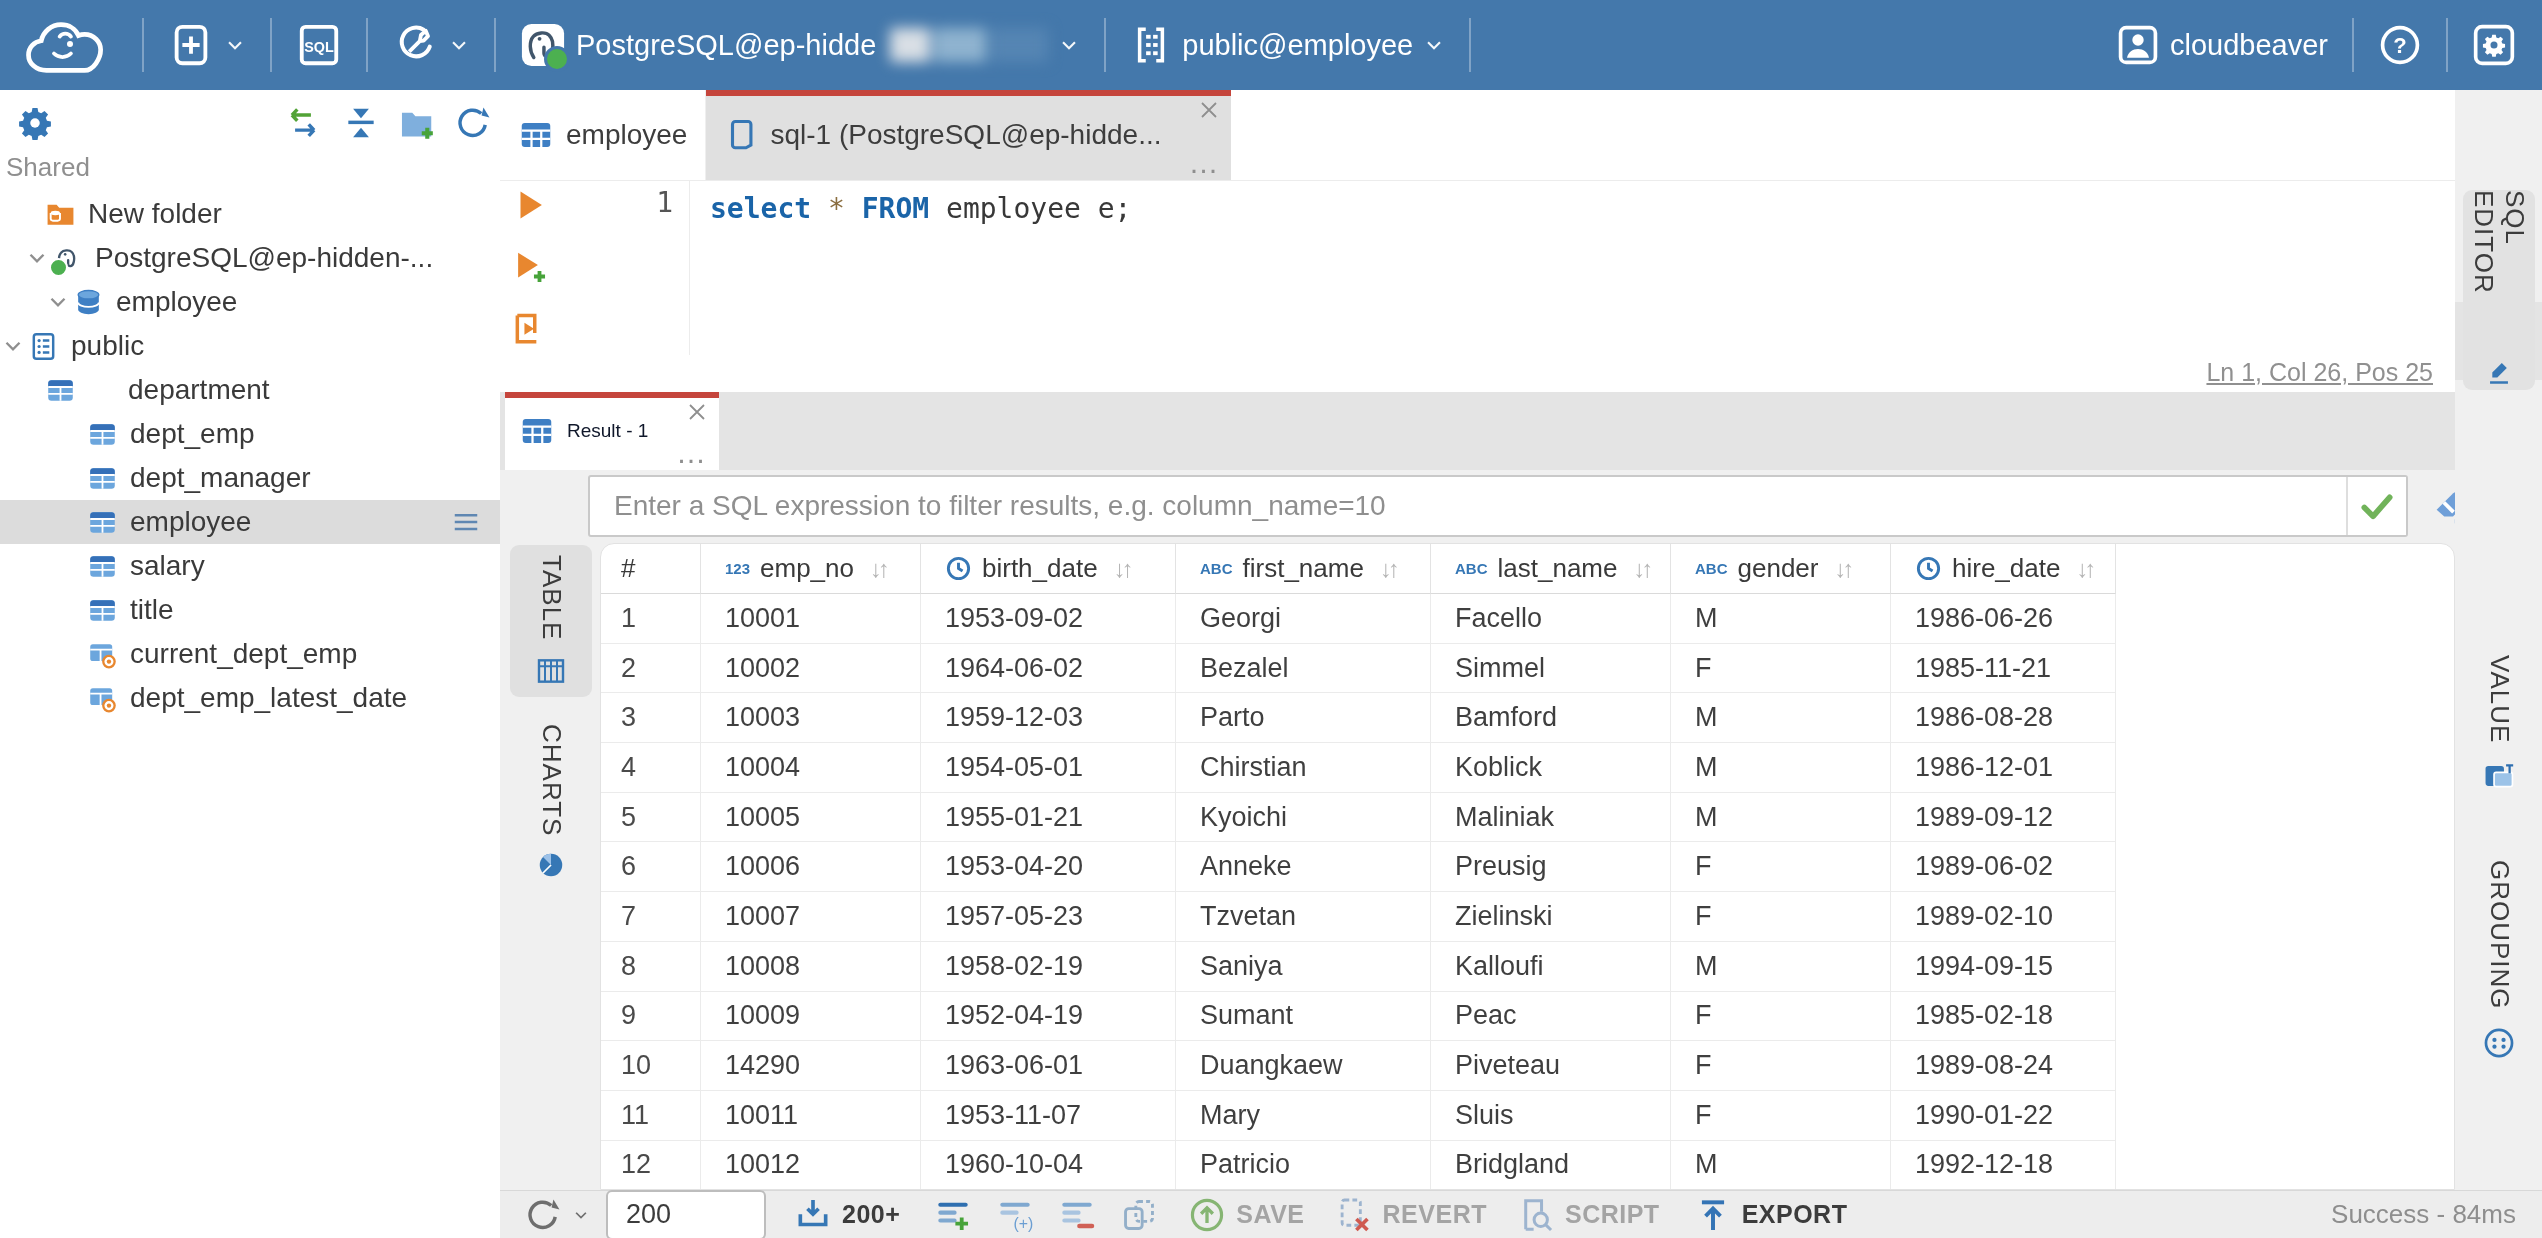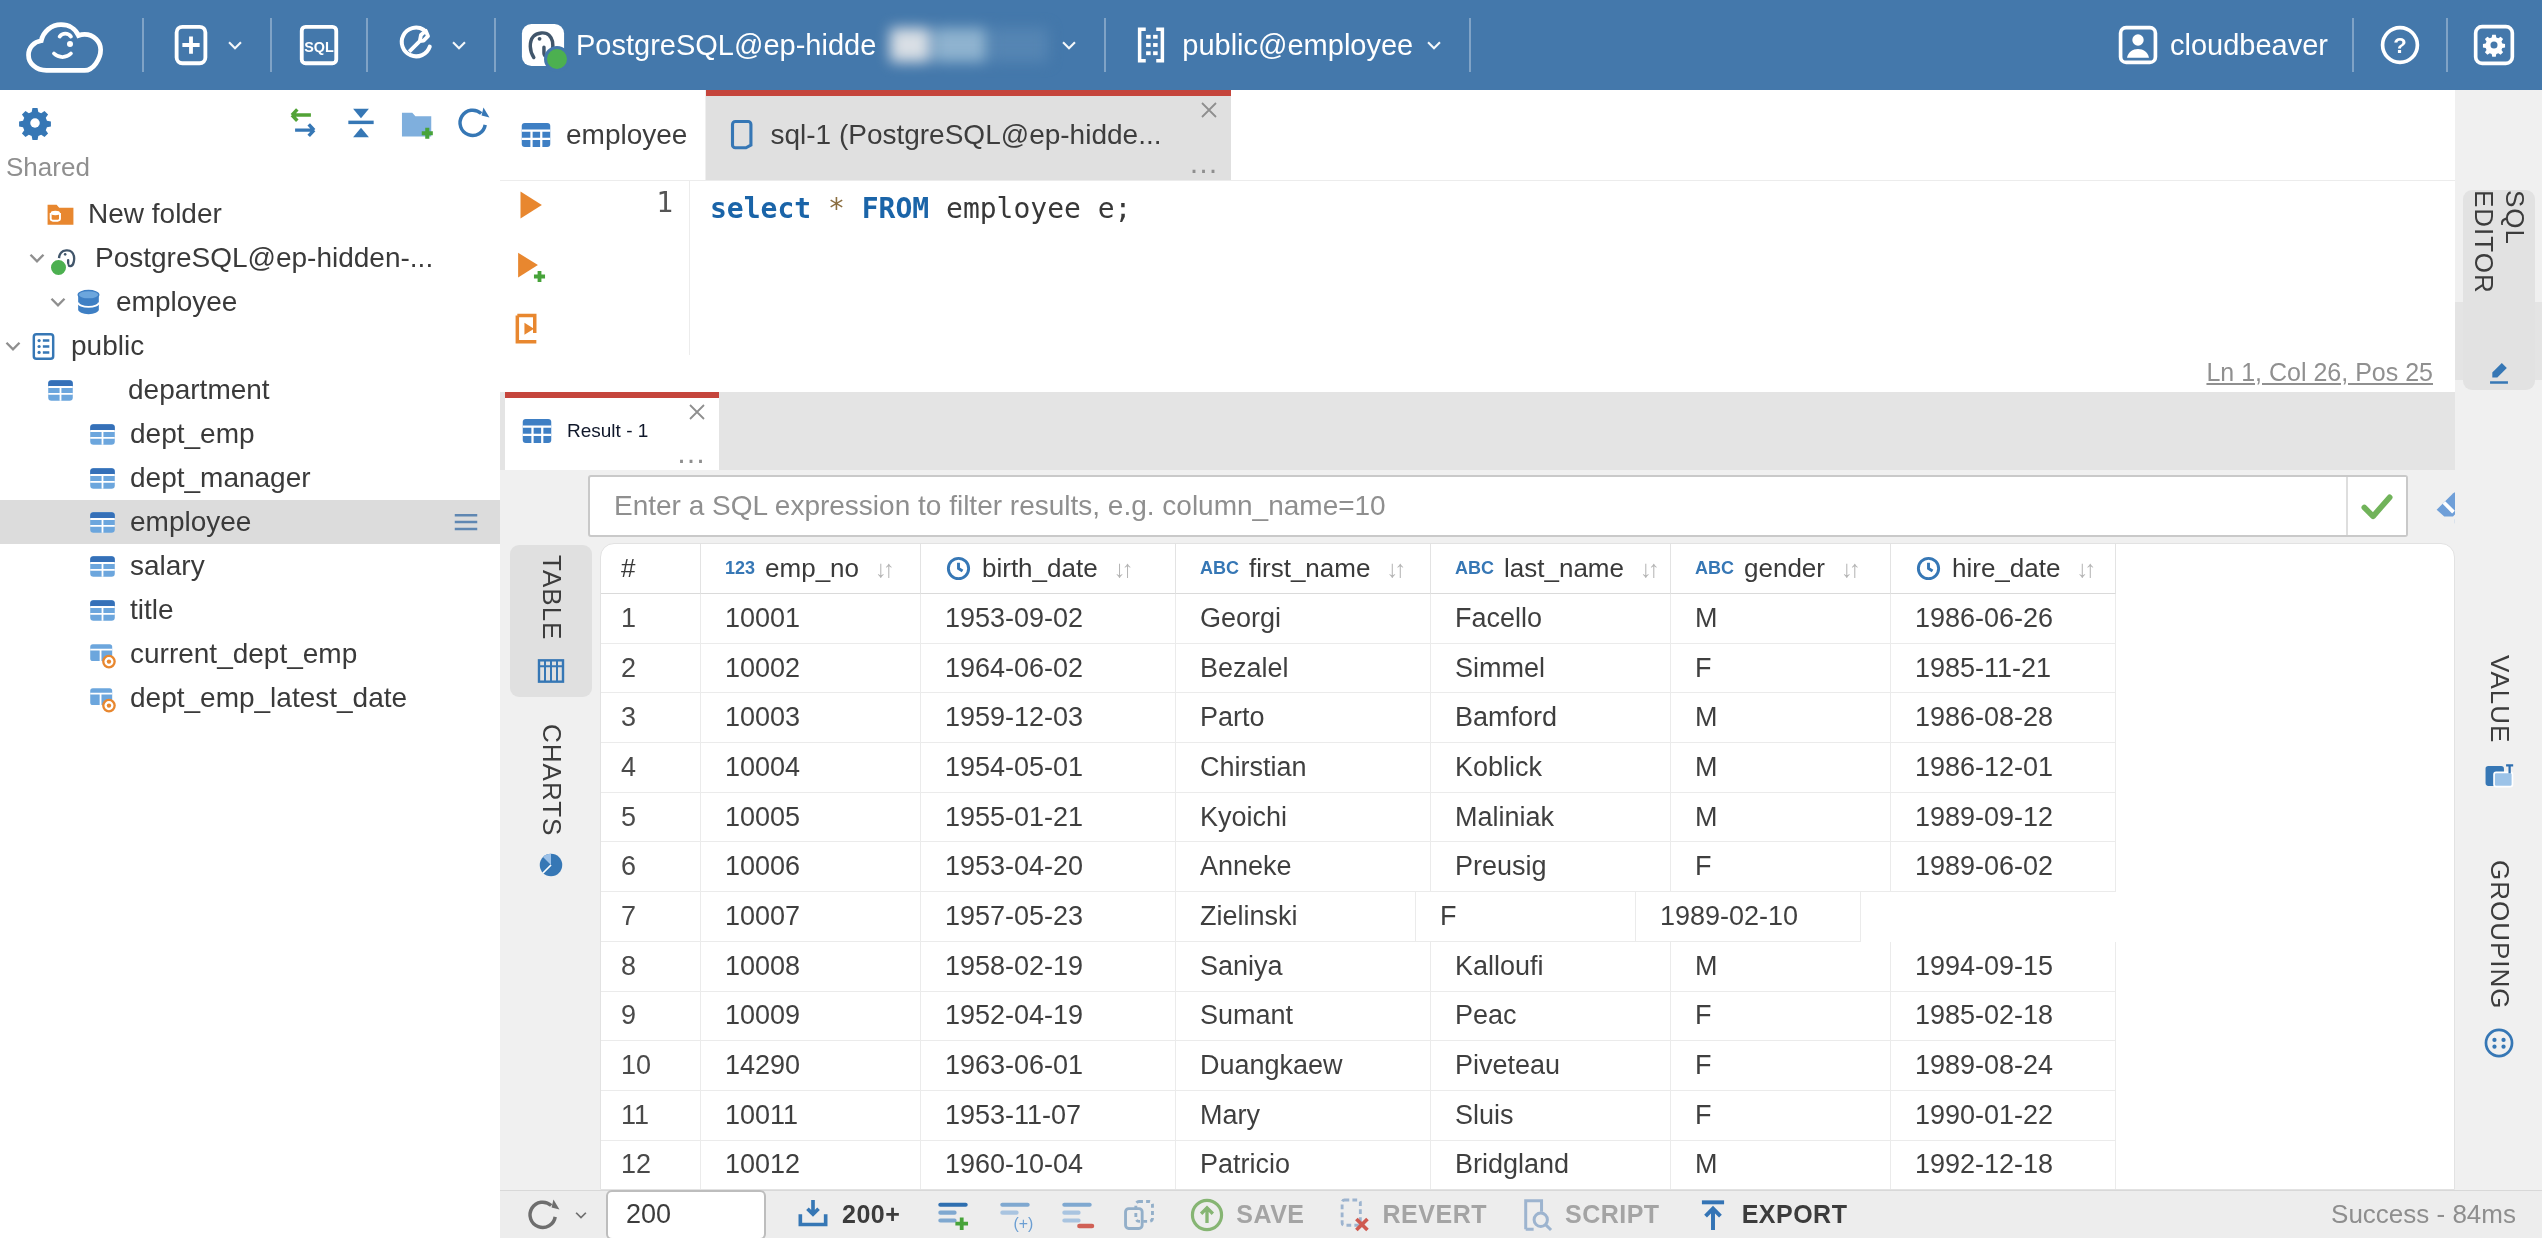--- a/index.html
+++ b/index.html
@@ -102,21 +102,21 @@
            align-items:center;justify-content:center;gap:14px;cursor:pointer;border-radius:9px;}
   #railtab-table{top:2px;height:152px;background:#e0e0e0;}
   #railtab-charts{top:164px;height:190px;}
   .vtext{writing-mode:vertical-rl;font-size:26px;color:#3c3c3c;letter-spacing:1px;}
   #panel{position:absolute;left:100px;top:0;width:1855px;height:647px;background:#fff;
          border:1px solid #e2e2e2;border-radius:14px 14px 0 0;box-sizing:border-box;overflow:hidden;}
   #thead{display:flex;height:50px;}
   .hcell{display:flex;align-items:center;box-sizing:border-box;padding-left:24px;
          border-right:1px solid #e3e3e3;border-bottom:1px solid #dadada;cursor:pointer;flex:none;}
   .hname{font-size:26px;color:#3a3a3a;margin-left:10px;white-space:nowrap;}
-  .ttype{font-size:18px;font-weight:bold;color:#3677b5;letter-spacing:0;}
+  .ttype{font-size:15px;font-weight:bold;color:#3677b5;letter-spacing:0;}
   .tclock{width:27px;height:27px;}
   .sort{color:#b5b5b5;font-size:24px;letter-spacing:-4px;margin-left:16px;}
   .c0{width:100px;}.c1{width:220px;}.c2{width:255px;}.c3{width:255px;}
   .c4{width:240px;}.c5{width:220px;}.c6{width:225px;}
   .hcell.c0{padding-left:20px;}
   .drow{display:flex;height:49.7px;}
   .dcell{display:flex;align-items:center;box-sizing:border-box;padding-left:24px;
          border-right:1px solid #ebebeb;border-bottom:1px solid #ebebeb;
          font-size:27px;color:#3f3f3f;flex:none;white-space:nowrap;overflow:hidden;}
   .dcell.c0{padding-left:20px;color:#4a4a4a;}
@@ -724,20 +724,21 @@
             <div class="dcell c2">1953-04-20</div>
             <div class="dcell c3">Anneke</div>
             <div class="dcell c4">Preusig</div>
             <div class="dcell c5">F</div>
             <div class="dcell c6">1989-06-02</div>
           </div>
           <div class="drow">
             <div class="dcell c0">7</div>
             <div class="dcell c1">10007</div>
             <div class="dcell c2">1957-05-23</div>
+            <div class="dcell c3">Tzvetan</div>
             <div class="dcell c4">Zielinski</div>
             <div class="dcell c5">F</div>
             <div class="dcell c6">1989-02-10</div>
           </div>
           <div class="drow">
             <div class="dcell c0">8</div>
             <div class="dcell c1">10008</div>
             <div class="dcell c2">1958-02-19</div>
             <div class="dcell c3">Saniya</div>
             <div class="dcell c4">Kalloufi</div>

